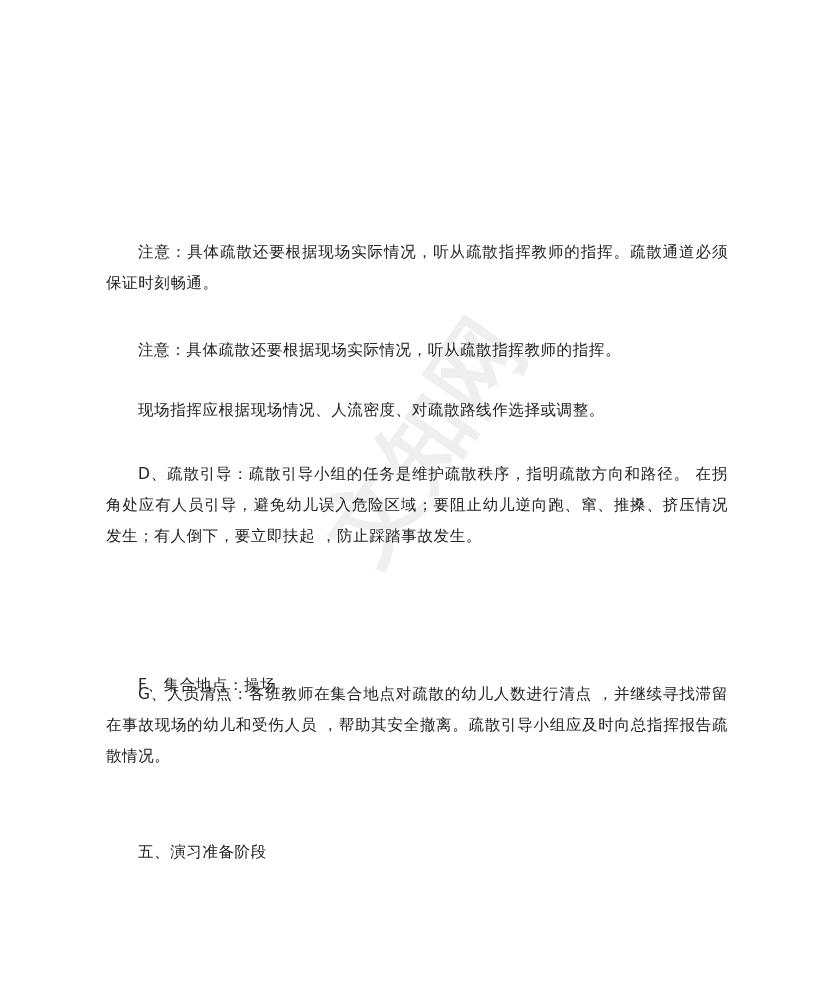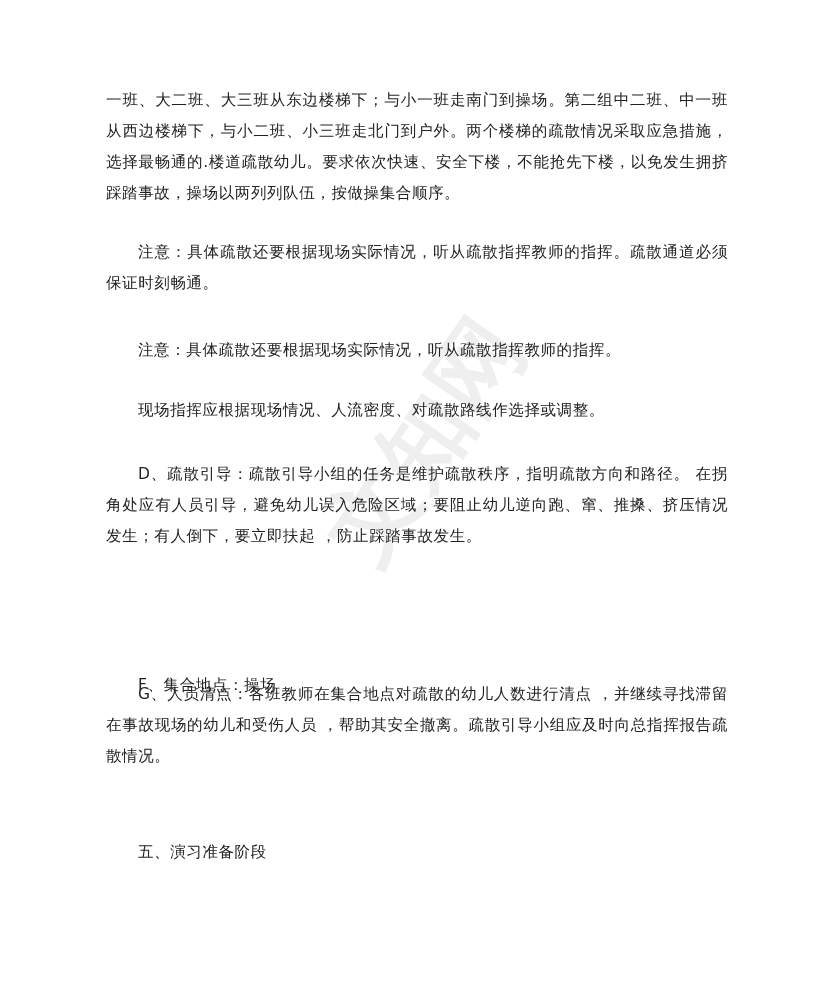--- a/index.html
+++ b/index.html
@@ -60,21 +60,20 @@
   </style>
 </head>
 <body>
 
 <div class="page">
 
   <div class="watermark">
     <div class="watermark-text">文知网</div>
   </div>
 
-  <p class="para" style="top:85px;">一班、大二班、大三班从东边楼梯下；与小一班走南门到操场。第二组中二班、中一班从西边楼梯下，与小二班、小三班走北门到户外。两个楼梯的疏散情况采取应急措施，选择最畅通的.楼道疏散幼儿。要求依次快速、安全下楼，不能抢先下楼，以免发生拥挤踩踏事故，操场以两列列队伍，按做操集合顺序。</p>
 
   <p class="para indent" style="top:237px;">注意：具体疏散还要根据现场实际情况，听从疏散指挥教师的指挥。疏散通道必须保证时刻畅通。</p>
 
   <p class="para indent" style="top:335px;">注意：具体疏散还要根据现场实际情况，听从疏散指挥教师的指挥。</p>
 
   <p class="para indent" style="top:395px;">现场指挥应根据现场情况、人流密度、对疏散路线作选择或调整。</p>
 
   <p class="para indent" style="top:459px;">D、疏散引导：疏散引导小组的任务是维护疏散秩序，指明疏散方向和路径。  在拐角处应有人员引导，避免幼儿误入危险区域；要阻止幼儿逆向跑、窜、推搡、挤压情况发生；有人倒下，要立即扶起 ，防止踩踏事故发生。</p>
 
 

